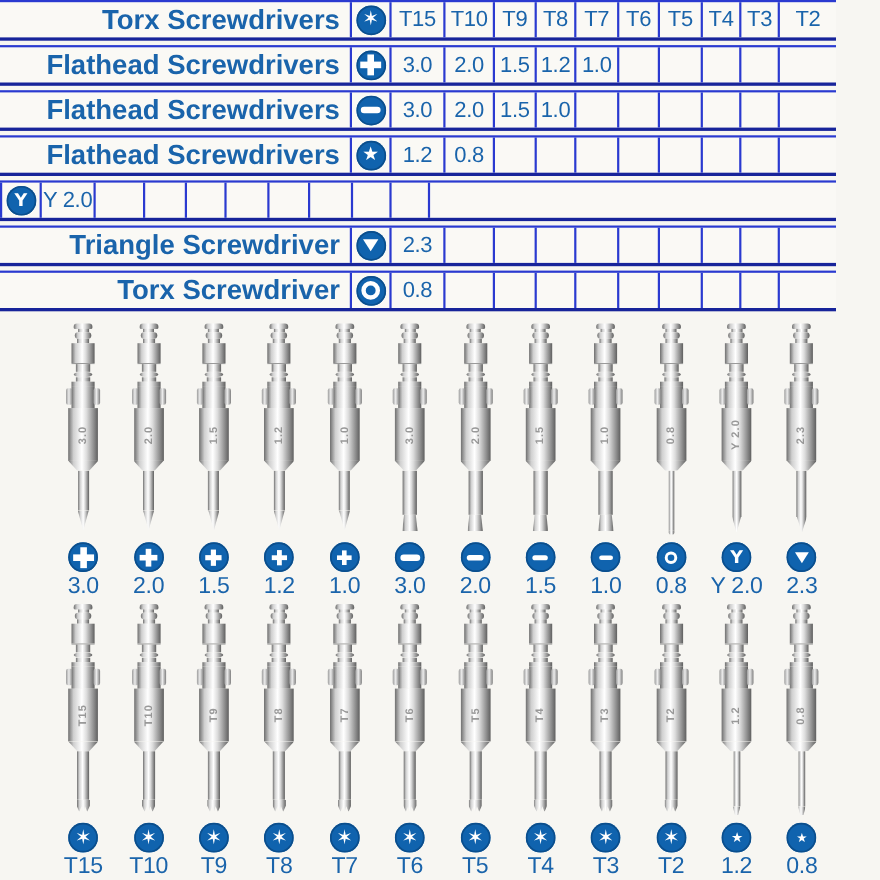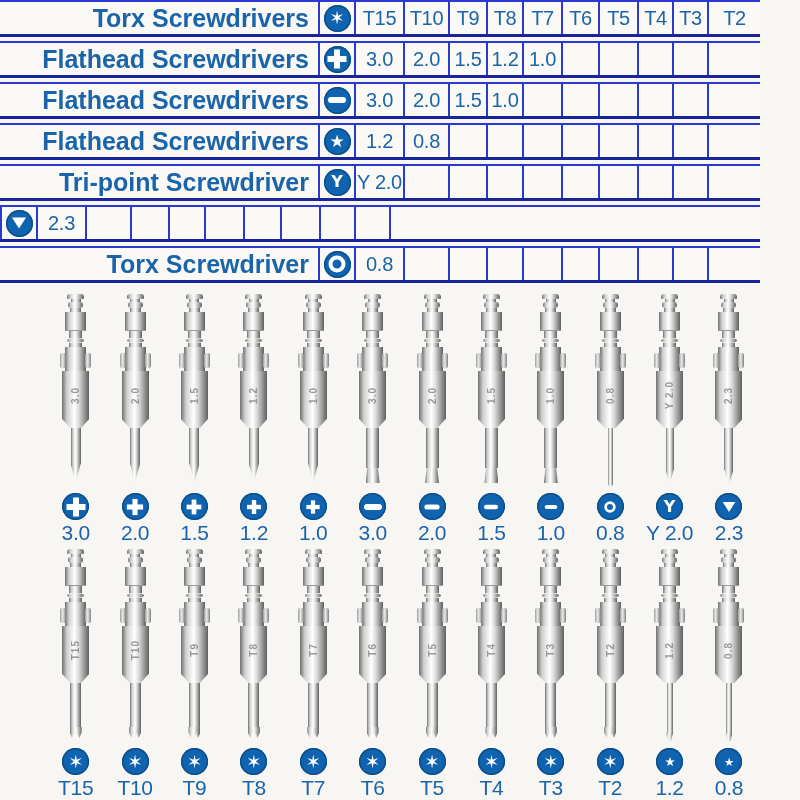--- a/index.html
+++ b/index.html
@@ -176,38 +176,38 @@
           <div class="cell val idx-3"></div>
           <div class="cell val idx-4"></div>
           <div class="cell val idx-5"></div>
           <div class="cell val idx-6"></div>
           <div class="cell val idx-7"></div>
           <div class="cell val idx-8"></div>
           <div class="cell val idx-9"></div>
         </div>
   </div>
       <div class="trow idx-4">
-    <div class="cell lbl">Tri-point Screwdriver</div>
     <div class="cell ico">
       <span class="icon ic-tripoint"></span>
     </div>
     <div class="cells">
           <div class="cell val idx-0">Y 2.0</div>
           <div class="cell val idx-1"></div>
           <div class="cell val idx-2"></div>
           <div class="cell val idx-3"></div>
           <div class="cell val idx-4"></div>
           <div class="cell val idx-5"></div>
           <div class="cell val idx-6"></div>
           <div class="cell val idx-7"></div>
           <div class="cell val idx-8"></div>
           <div class="cell val idx-9"></div>
         </div>
   </div>
       <div class="trow idx-5">
+    <div class="cell lbl">Triangle Screwdriver</div>
     <div class="cell ico">
       <span class="icon ic-triangle"></span>
     </div>
     <div class="cells">
           <div class="cell val idx-0">2.3</div>
           <div class="cell val idx-1"></div>
           <div class="cell val idx-2"></div>
           <div class="cell val idx-3"></div>
           <div class="cell val idx-4"></div>
           <div class="cell val idx-5"></div>

